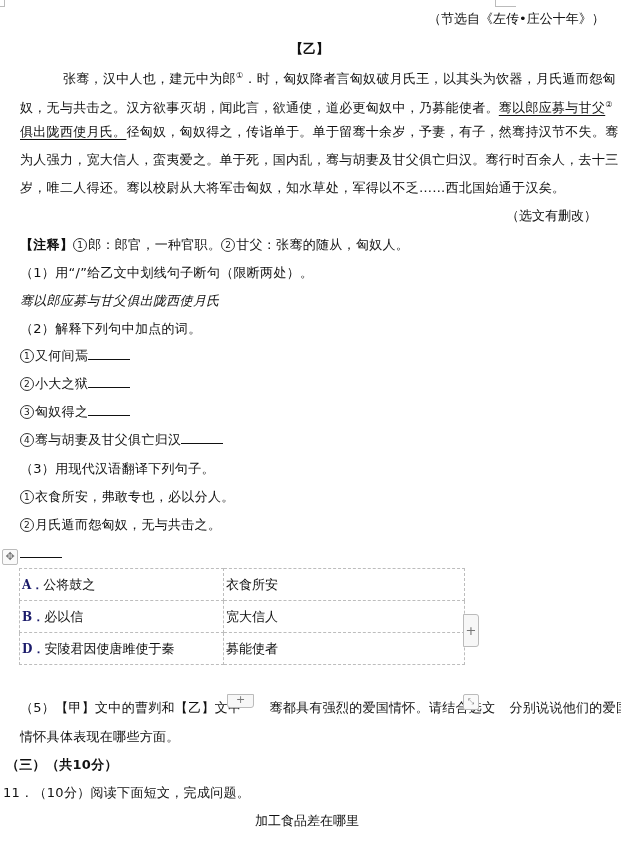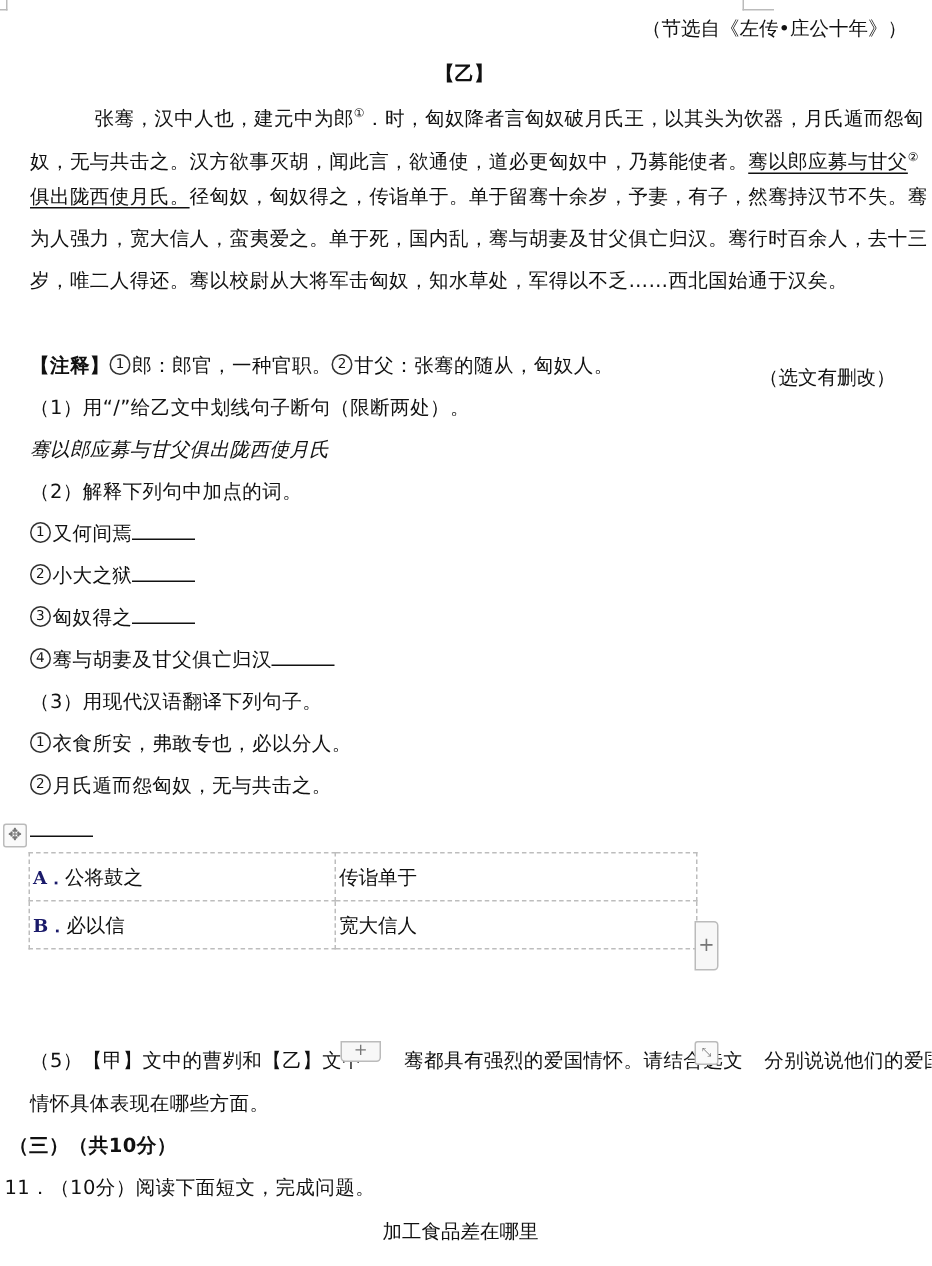--- a/index.html
+++ b/index.html
@@ -39,21 +39,21 @@
 </div>
 <div class="line" style="top:96px;">
   <span>奴，无与共击之。汉方欲事灭胡，闻此言，欲通使，道必更匈奴中，乃募能使者。</span><span class="u">骞以郎应募与甘父</span><span class="sup">②</span>
 </div>
 <div class="line" style="top:123px;">
   <span class="u">俱出陇西使月氏。</span><span>径匈奴，匈奴得之，传诣单于。单于留骞十余岁，予妻，有子，然骞持汉节不失。骞</span>
 </div>
 <div class="line" style="top:151px;">为人强力，宽大信人，蛮夷爱之。单于死，国内乱，骞与胡妻及甘父俱亡归汉。骞行时百余人，去十三</div>
 <div class="line" style="top:179px;">岁，唯二人得还。骞以校尉从大将军击匈奴，知水草处，军得以不乏……西北国始通于汉矣。</div>
 
-<div class="abs" style="left:506px; top:207px; font-size:13px;margin-top:36px;">（选文有删改）</div>
+<div class="abs" style="left:506px; top:207px; font-size:13px;">（选文有删改）</div>
 
 <div class="line" style="top:236px;">
   <span class="bold">【注释】</span><span class="circ">1</span><span>郎：郎官，一种官职。</span><span class="circ">2</span><span>甘父：张骞的随从，匈奴人。</span>
 </div>
 
 <div class="line" style="top:264px;">（1）用“/”给乙文中划线句子断句（限断两处）。</div>
 <div class="line" style="top:292px;font-style:italic;">骞以郎应募与甘父俱出陇西使月氏</div>
 <div class="line" style="top:320px;">（2）解释下列句中加点的词。</div>
 
 <div class="line" style="top:347px;">
@@ -79,25 +79,29 @@
 
 <div class="move-handle">✥</div>
 <div class="line" style="top:545px;">
   <span class="blank"></span>
 </div>
 
 <table class="opt">
   <tbody>
       <tr>
     <td class="c1"><span class="optl">A．</span><span>公将鼓之</span></td>
-    <td class="c2">传诣单于</td>
+    <td class="c2">衣食所安</td>
   </tr>
   <tr>
     <td class="c1"><span class="optl">B．</span><span>必以信</span></td>
     <td class="c2">宽大信人</td>
+  </tr>
+  <tr>
+    <td class="c1"><span class="optl">D．</span><span>安陵君因使唐雎使于秦</span></td>
+    <td class="c2">募能使者</td>
   </tr>
 </tbody>
   </table>
 
 <div class="add-col">+</div>
 
 <div class="line" style="top:699px;">
   <span>（5）【甲】文中的曹刿和【乙】文中</span><span style="display:inline-block;width:28px;"></span><span>骞都具有强烈的爱国情怀。请结合选文</span><span style="display:inline-block;width:14px;"></span><span>分别说说他们的爱国</span>
 </div>
 <div class="add-row">+</div>

